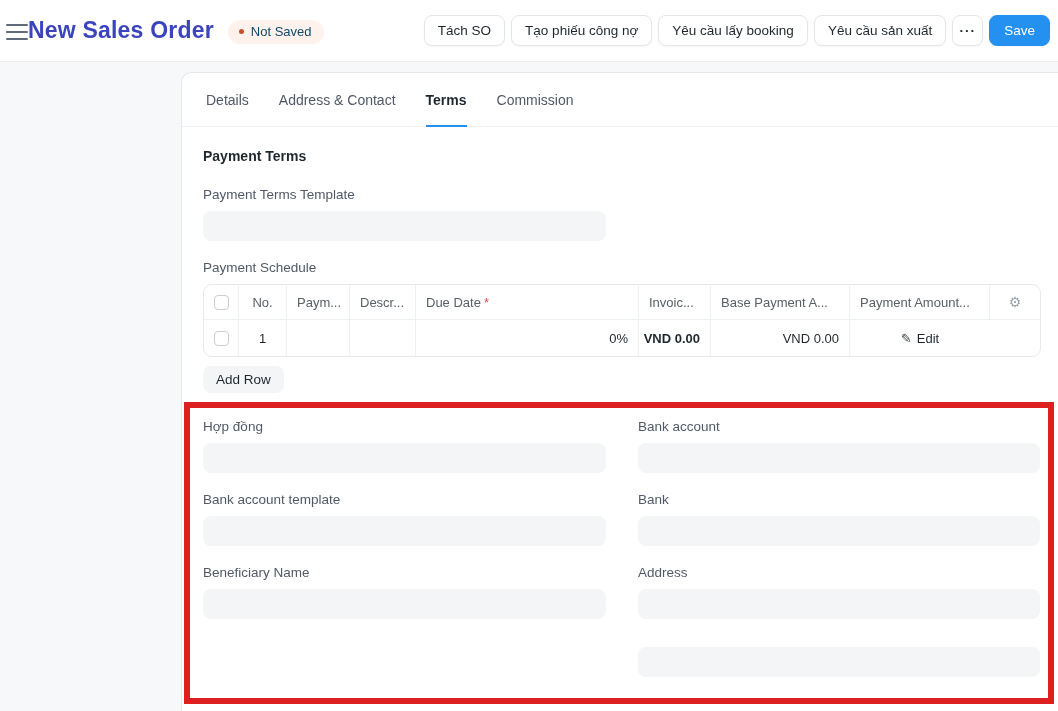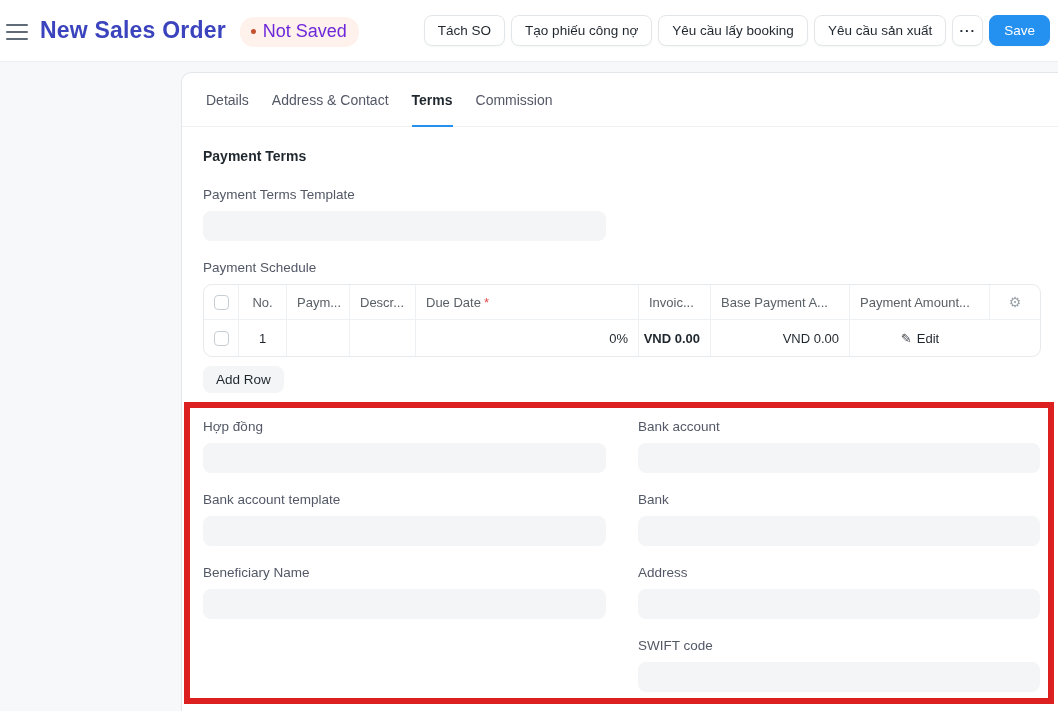--- a/index.html
+++ b/index.html
@@ -11,42 +11,42 @@
   }
 
   
   .navbar {
     position:absolute; top:0; left:0; right:0; height:62px;
     background:#fff; border-bottom:1px solid #eceef0;
     display:flex; align-items:center; padding:0 8px 0 6px; z-index:3;
   }
   .hamburger { width:22px; height:16px; display:flex; flex-direction:column; justify-content:space-between; cursor:pointer; margin-top:2px; }
   .hamburger span { display:block; height:2px; background:#5f6b76; border-radius:1px; }
-  .page-title { font-size:23px; font-weight:800; color:#3b43bd; margin-left:12px; white-space:nowrap; letter-spacing:.2px;text-align:right; }
+  .page-title { font-size:23px; font-weight:800; color:#3b43bd; white-space:nowrap; letter-spacing:.2px;text-align:right; }
   .status-badge {
-    margin-left:14px; background:#fff2ec; color:#6d28d9; font-size:18px;
+    margin-left:14px; background:#fff2ec; color:#0c4a6e; font-size:13px;
     padding:4px 12px 5px 11px; border-radius:14px; display:flex; align-items:center; gap:7px; margin-top:3px;
   }
   .status-badge .dot { width:5px; height:5px; border-radius:50%; background:#c4502f; display:inline-block; }
   .nav-actions { margin-left:auto; display:flex; gap:6px; align-items:flex-start; }
   .btn {
     background:#fff; border:1px solid #e3e6e9; border-radius:8px; height:31px;
     padding:0 13px; font-size:13.5px; color:#1f272e; font-family:inherit;
     box-shadow:0 1px 2px rgba(25,39,52,.04); cursor:pointer; white-space:nowrap;
   }
   .btn-more { width:31px; padding:0; font-weight:700; letter-spacing:1px; }
   .btn-save { background:#2490ef; border:1px solid #2490ef; color:#fff; font-weight:500; padding:0 14px; }
 
   
   .card {
     position:absolute; top:72px; left:181px; right:0; bottom:0;
     background:#fff; border:1px solid #e4e7ea; border-right:none; border-bottom:none;
     border-radius:10px 0 0 0;
   }
-  .tabs { display:flex; align-items:stretch; gap:23px; padding:0 24px; height:54px; border-bottom:1px solid #eef0f2; }
+  .tabs { display:flex; align-items:stretch; gap:30px; padding:0 24px; height:54px; border-bottom:1px solid #eef0f2; }
   .tab { font-size:14px; color:#525866; display:flex; align-items:center; border-bottom:2px solid transparent; margin-bottom:-1px; padding-top:2px; cursor:pointer; }
   .tab.active { color:#1f272e; font-weight:700; border-bottom-color:#2490ef; }
 
   .content { padding:20px 18px 0 21px; }
   .section-heading { font-size:14px; font-weight:700; color:#1f272e; margin:1px 0 0; }
   .field-label { font-size:13.5px; color:#525866; display:block; }
   .input {
     background:#f4f5f6; border:none; border-radius:8px; height:30px; width:403px;
     font-family:inherit; font-size:13.5px; color:#1f272e; padding:0 10px; display:block;
   }
@@ -197,21 +197,20 @@
           <label class="field-label">Beneficiary Name</label>
           <input class="input" value="" style="">
         </div>
         <div class="bank-field">
           <label class="field-label">Address</label>
           <input class="input" value="" style="">
         </div>
 
         <div></div>
         <div class="bank-field">
-          <label class="field-label">SWIFT code</label>
           <input class="input" value="" style="">
         </div>
 
       </div>
     </div>
 
   </div>
 </div>
 
 </body></html>

